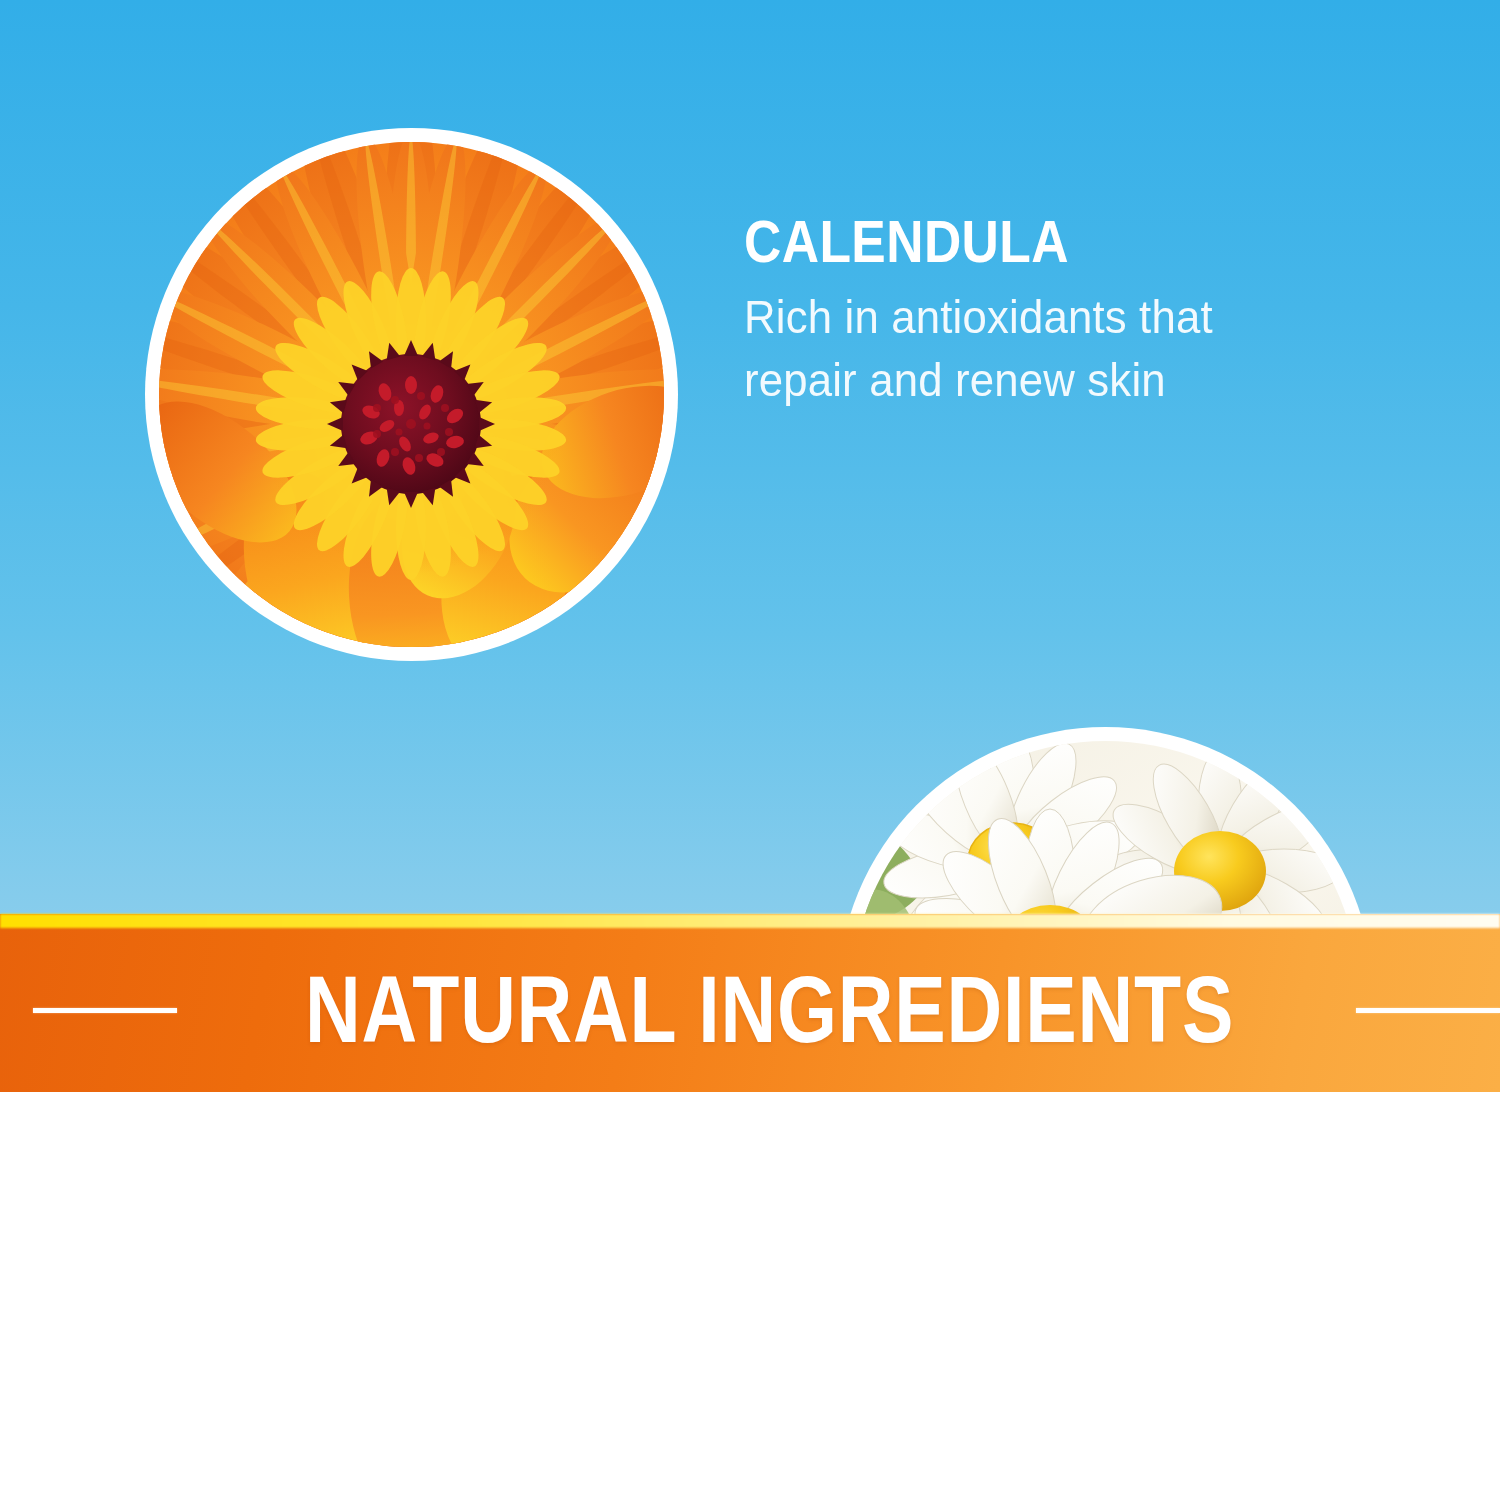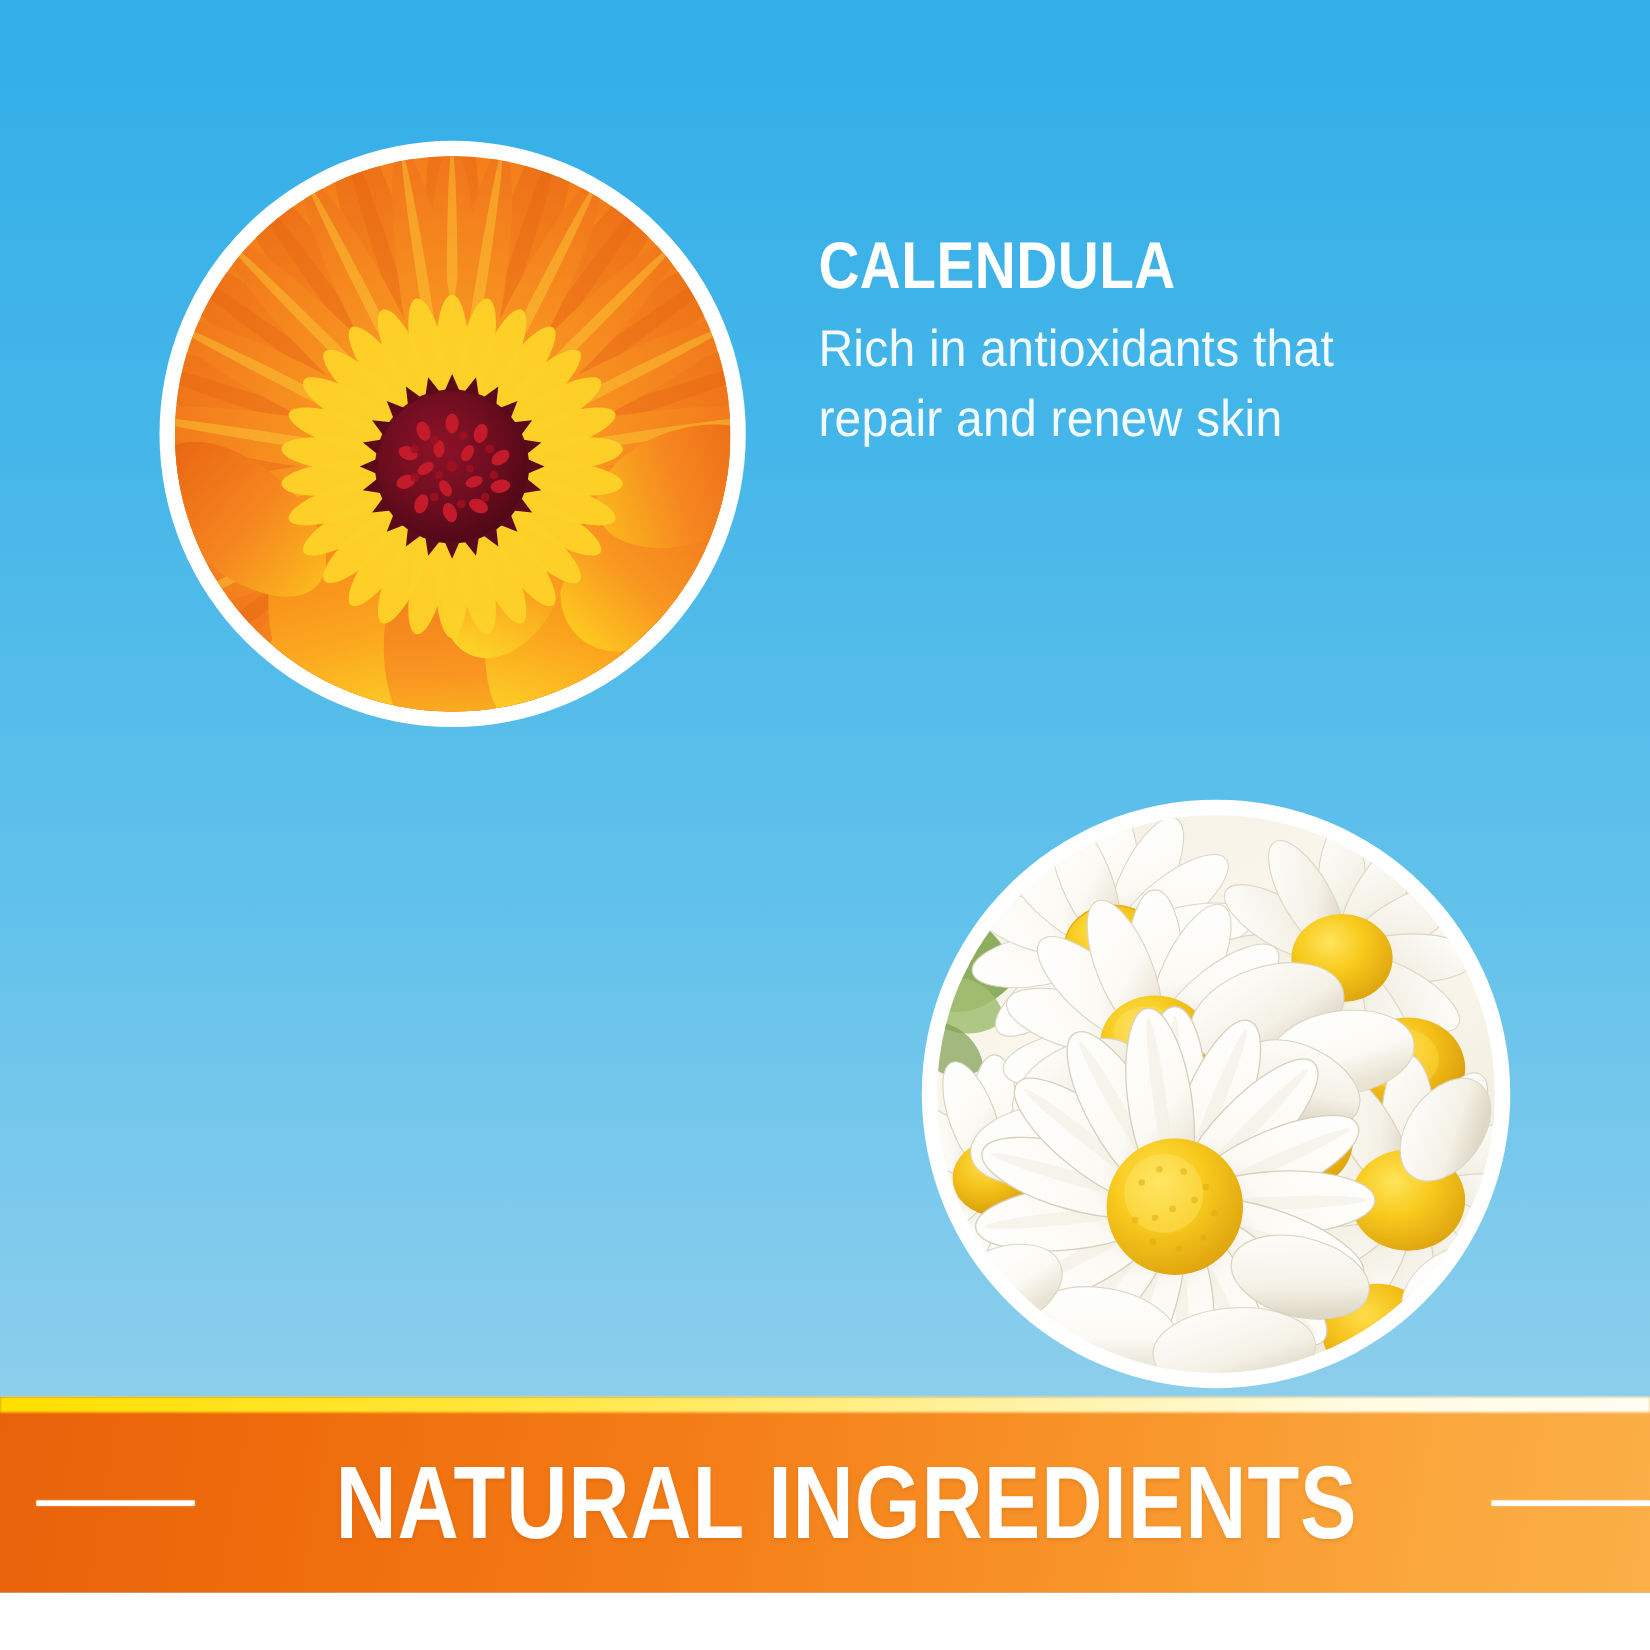--- a/index.html
+++ b/index.html
@@ -7,21 +7,21 @@
   html, body {
     width: 1500px;
     height: 1500px;
     overflow: hidden;
     font-family: "Liberation Sans", sans-serif;
   }
 
   #infographic {
     position: relative;
     width: 1500px;
-    height: 1448px;
+    height: 1092px;
     background: linear-gradient(to bottom, #32AEE8 0%, #45B6E9 28%, #63C2EB 58%, #85CCEC 82%, #9AD2EC 100%);
     overflow: hidden;
     text-decoration: underline;
   }
 
   
   .medallion {
     position: absolute;
     border-radius: 50%;
     background: #ffffff;

